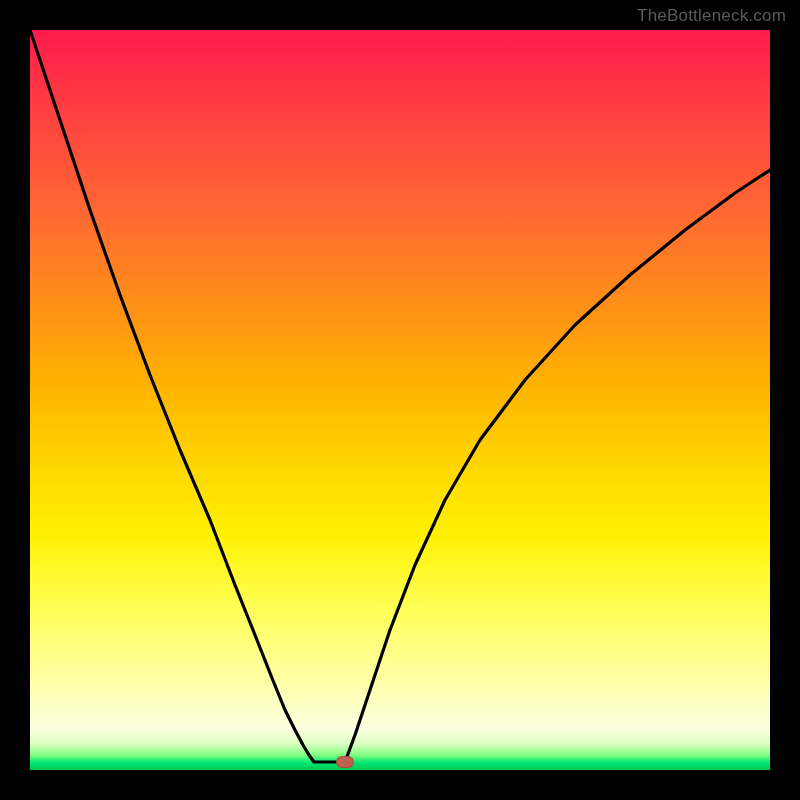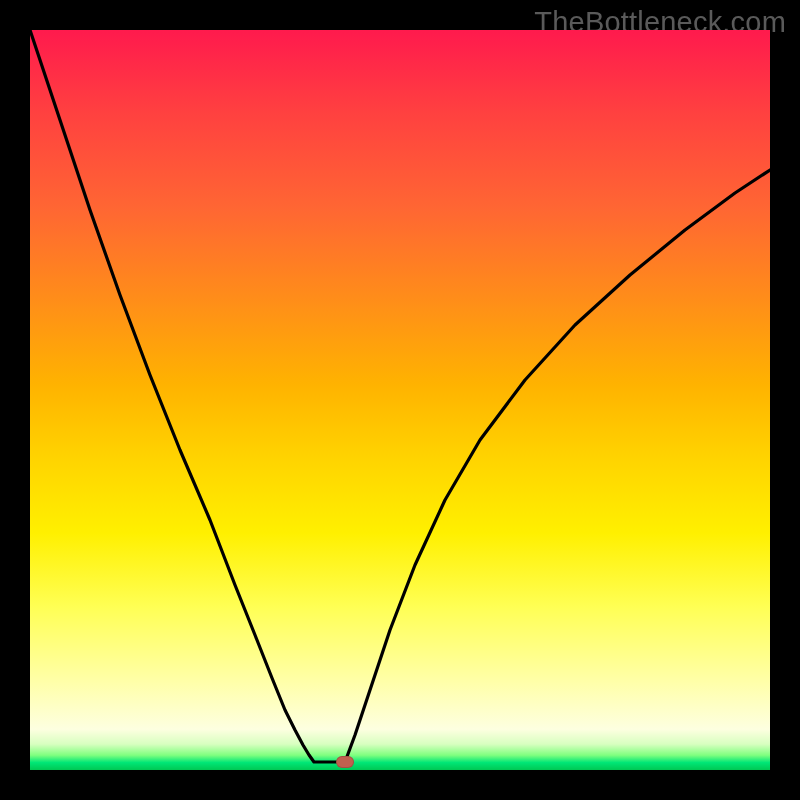--- a/index.html
+++ b/index.html
@@ -43,21 +43,21 @@
         #7fff7f 98%,
         #00e676 99%,
         #00c853 100%
       );
   }
   .attrib {
     position: absolute;
     top: 6px;
     right: 14px;
     color: #5a5a5a;
-    font-size: 29px;
+    font-size: 17px;
     letter-spacing: 0.2px;
   }
   svg.curve {
     position: absolute;
     left: 0;
     top: 0;
     width: 740px;
     height: 740px;
     pointer-events: none;
   }

